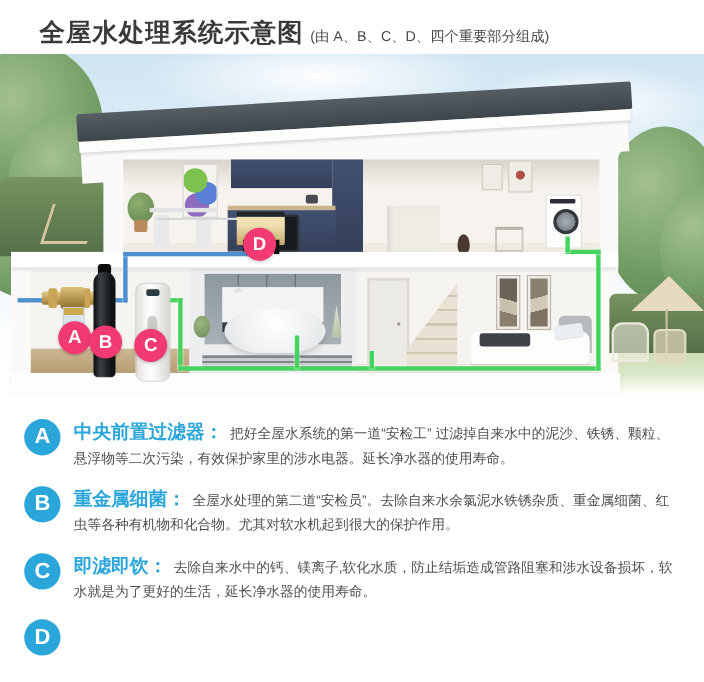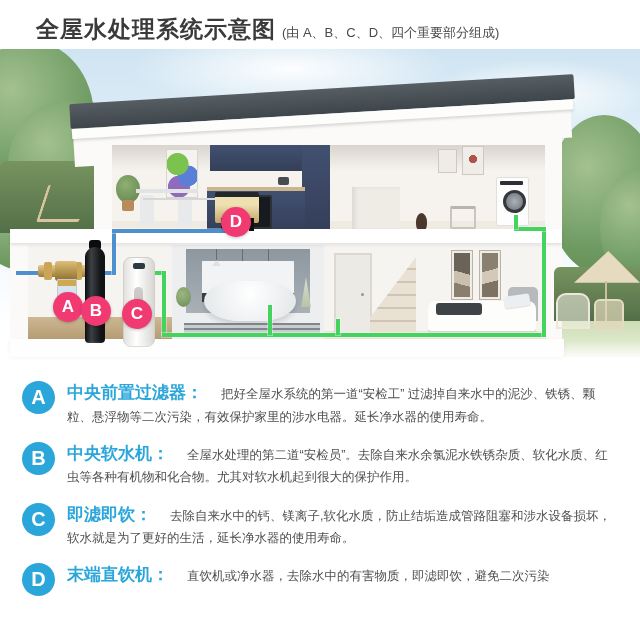--- a/index.html
+++ b/index.html
@@ -29,21 +29,21 @@
   .pipe-b{background:#4e8fce;box-shadow:0 0 0 1px rgba(255,255,255,.35);}
   .pipe-g{background:#45d35f;box-shadow:0 0 0 1px rgba(255,255,255,.35);}
   .pin{width:30px;height:30px;border-radius:50%;background:#f23a72;color:#fff;font-size:17px;font-weight:700;
        display:flex;align-items:center;justify-content:center;box-shadow:0 1px 3px rgba(0,0,0,.25);z-index:8;}
   
   .legend{padding:10px 20px 0 22px;}
   .lrow{display:flex;gap:12px;margin-bottom:13px;align-items:flex-start;}
   .lbadge{flex:0 0 33px;width:33px;height:33px;border-radius:50%;background:#2ba6db;color:#fff;
           font-size:20px;font-weight:700;display:flex;align-items:center;justify-content:center;margin-top:2px;}
   .ltext{font-size:12.5px;color:#4f4f4f;line-height:1.62;width:562px;margin:0;}
-  .ltitle{font-size:17px;font-weight:700;color:#2ba6db;margin-right:18px;}
+  .ltitle{font-size:17px;font-weight:700;color:#2ba6db;margin-right:6px;}
 </style>
 </head>
 <body>
 
 <div class="page">
 
   <div class="header">
     <span class="title">全屋水处理系统示意图</span><span class="subtitle">(由 A、B、C、D、四个重要部分组成)</span>
   </div>
 
@@ -173,27 +173,26 @@
 
   <div class="legend">
 
     <div class="lrow">
       <div class="lbadge">A</div>
       <p class="ltext"><span class="ltitle">中央前置过滤器：</span><span>把好全屋水系统的第一道“安检工” 过滤掉自来水中的泥沙、铁锈、颗粒、悬浮物等二次污染，有效保护家里的涉水电器。延长净水器的使用寿命。</span></p>
     </div>
 
     <div class="lrow">
       <div class="lbadge">B</div>
-      <p class="ltext"><span class="ltitle">中央软水机：</span><span>全屋水处理的第二道“安检员”。去除自来水余氯泥水铁锈杂质、软化水质、红虫等各种有机物和化合物。尤其对软水机起到很大的保护作用。</span></p>
+      <p class="ltext"><span class="ltitle">重金属细菌：</span><span>全屋水处理的第二道“安检员”。去除自来水余氯泥水铁锈杂质、重金属细菌、红虫等各种有机物和化合物。尤其对软水机起到很大的保护作用。</span></p>
     </div>
 
     <div class="lrow">
       <div class="lbadge">C</div>
       <p class="ltext"><span class="ltitle">即滤即饮：</span><span>去除自来水中的钙、镁离子,软化水质，防止结垢造成管路阻塞和涉水设备损坏，软水就是为了更好的生活，延长净水器的使用寿命。</span></p>
     </div>
 
     <div class="lrow">
       <div class="lbadge">D</div>
-      <p class="ltext"><span class="ltitle">末端直饮机：</span><span>直饮机或净水器，去除水中的有害物质，即滤即饮，避免二次污染</span></p>
     </div>
 
   </div>
 </div>
 
 </body></html>

